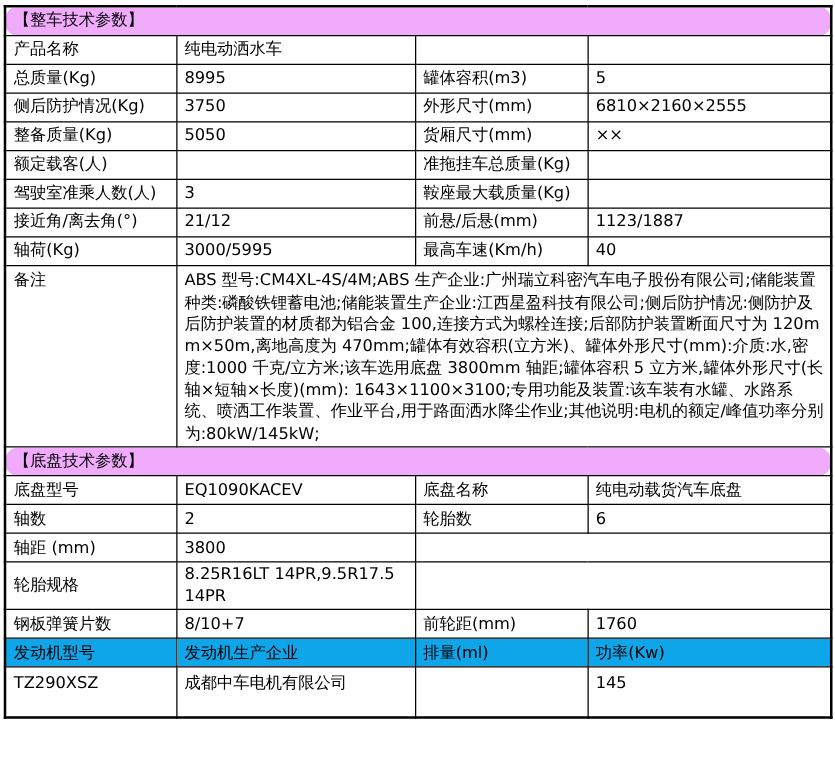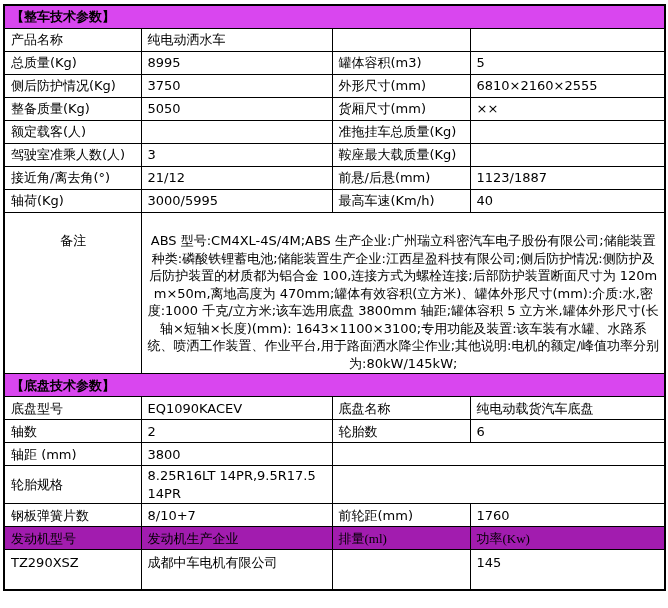--- a/index.html
+++ b/index.html
@@ -27,41 +27,40 @@
     border: 1px solid #000000;
     font-size: 13px;
     line-height: 1.35;
     padding: 1px 5px 1px 6px;
     height: 20px;
     vertical-align: middle;
     overflow: hidden;
     word-break: break-all;
   }
   td.section {
-    background: #d946ef;
-    font-weight: bold;
+    background: #f0abfc;
+    font-weight: normal;
     font-size: 13.5px;
     padding-left: 8px;
+    border-radius: 11px;
   }
   td.head {
-    background: #a21caf;
-    font-family: Liberation Serif, serif;
+    background: #0ea5e9;
   }
   td.note {
     vertical-align: top;
     line-height: 20.6px;
     padding-top: 3px;
     padding-right: 6px;
     height: 140px;
     border-radius: 26px;
   }
   tr.noterow td {
     vertical-align: top;
-    padding-top: 19px;
-    text-align: center;
+    padding-top: 3px;
   }
   tr.tall td {
     height: 34px;
     vertical-align: top;
     padding-top: 4px;
   }
 </style>
 </head>
 <body>
 

